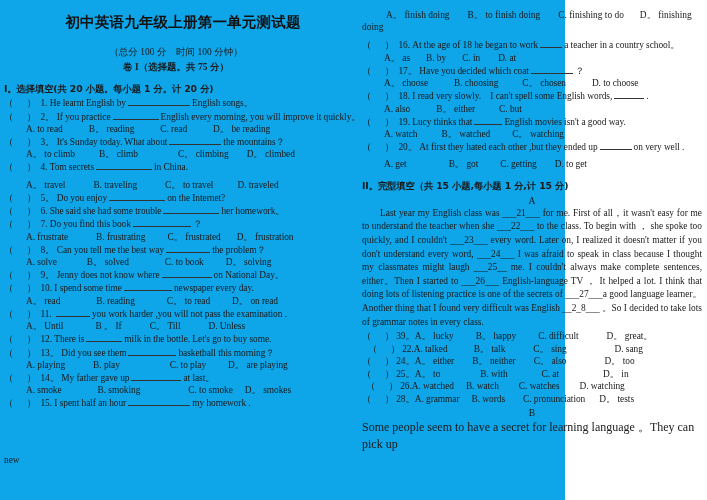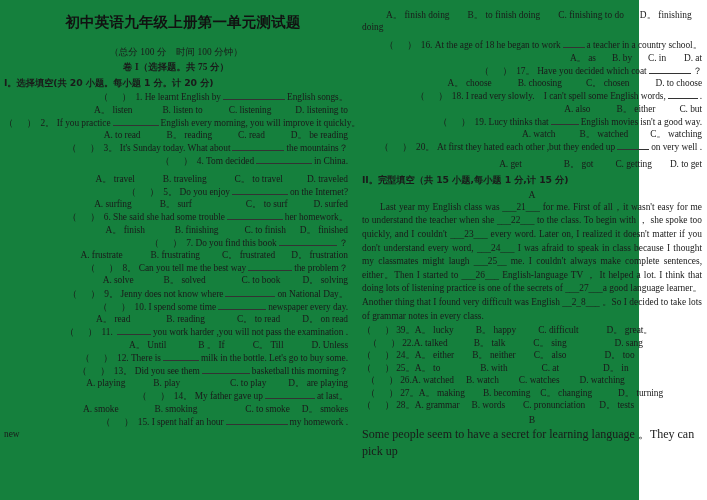--- a/index.html
+++ b/index.html
@@ -10,23 +10,23 @@
   body {
     width: 707px;
     height: 500px;
     overflow: hidden;
     font-family: "Liberation Serif", "DejaVu Serif", serif;
     color: #1a1a1a;
     -webkit-font-smoothing: antialiased;
   }
   .page {
     position: relative;
-    width: 639px;
+    width: 565px;
     height: 500px;
-    background: #15803d;
+    background: #0ea5e9;
   }
   .col {
     position: absolute;
     top: 0;
     width: 350px;
     height: 500px;
     box-sizing: border-box;
   }
   .col-left  { left: 2px;   padding: 0 4px 0 2px; }
   .col-right { left: 358px; padding: 0 6px 0 4px; }
@@ -53,36 +53,35 @@
     text-align: center;
     font-size: 9.4px;
     font-weight: bold;
     margin-top: 2px;
     letter-spacing: .1px;
   }
   .section-head {
     font-family: "DejaVu Sans", "Liberation Sans", sans-serif;
     font-weight: bold;
     font-size: 9.3px;
-    margin-top: 3px;
+    margin-top: 9px;
     letter-spacing: -0.1px;
   }
   .part-letter {
     text-align: center;
     font-size: 9.6px;
     margin: 2px 0 1px 0;
   }
 
   
   .q {
     font-size: 9.4px;
     line-height: 1.30;
     white-space: nowrap;
     letter-spacing: -0.05px;
-    text-align: right;
   }
   .q-stem {
     margin-top: 1px;
   }
   .q-paren { letter-spacing: 2px; }
   .q-opts {
     margin-left: 22px;
     margin-top: 0px;
   }
   .blank {
@@ -93,20 +92,21 @@
     margin: 0 2px;
   }
   .q-wrapline {
     font-size: 9.4px;
     line-height: 1.3;
     margin-left: 0;
   }
   .tail-word {
     font-size: 9.4px;
     line-height: 1.3;
+    margin-top: 44px;
   }
   .spacer-sm { height: 5px; }
   .spacer-md { height: 9px; }
 
   
   .passage {
     font-size: 9.4px;
     line-height: 1.45;
     text-align: justify;
     text-justify: inter-word;
@@ -141,31 +141,29 @@
   <div class="col col-left">
 
     <div class="doc-title">初中英语九年级上册第一单元测试题</div>
     <div class="doc-sub">（总分 100 分　时间 100 分钟）</div>
     <div class="doc-sub2">卷 I（选择题。共 75 分）</div>
 
     <div class="section-head">I。选择填空(共 20 小题。每小题 1 分。计 20 分)</div>
 
     <div id="left-questions">
         <div class="q q-stem"><span class="q-paren">（　）</span><span> 1. </span><span>He learnt English by</span><span class="blank" style="width:62px"></span><span>English songs。</span></div>
-        <div class="q q-opts"><span>A。 listen</span><span style="display:inline-block;width:30px"></span><span>B. listen to</span><span style="display:inline-block;width:26px"></span><span>C. listening</span><span style="display:inline-block;width:24px"></span><span>D. listening to</span></div>
         <div class="q q-stem"><span class="q-paren">（　）</span><span> 2。 </span><span>If you practice</span><span class="blank" style="width:46px"></span><span>English every morning, you will improve it quickly。</span></div>
         <div class="q q-opts"><span>A. to read</span><span style="display:inline-block;width:26px"></span><span>B。 reading</span><span style="display:inline-block;width:26px"></span><span>C. read</span><span style="display:inline-block;width:26px"></span><span>D。 be reading</span></div>
         <div class="q q-stem"><span class="q-paren">（　）</span><span> 3。 </span><span>It's Sunday today. What about</span><span class="blank" style="width:52px"></span><span>the mountains？</span></div>
-        <div class="q q-stem"><span class="q-paren">（　）</span><span> 4. </span><span>Tom decided</span><span class="blank" style="width:56px"></span><span>in China.</span></div>
+        <div class="q q-opts"><span>A。 to climb</span><span style="display:inline-block;width:24px"></span><span>B。 climb</span><span style="display:inline-block;width:40px"></span><span>C。 climbing</span><span style="display:inline-block;width:18px"></span><span>D。 climbed</span></div>
+        <div class="q q-stem"><span class="q-paren">（　）</span><span> 4. </span><span>Tom secrets</span><span class="blank" style="width:56px"></span><span>in China.</span></div>
         <div class="spacer-sm"></div>
         <div class="q q-opts"><span>A。 travel</span><span style="display:inline-block;width:28px"></span><span>B. traveling</span><span style="display:inline-block;width:28px"></span><span>C。 to travel</span><span style="display:inline-block;width:24px"></span><span>D. traveled</span></div>
         <div class="q q-stem"><span class="q-paren">（　）</span><span> 5。 </span><span>Do you enjoy</span><span class="blank" style="width:56px"></span><span>on the Internet?</span></div>
-        <div class="q q-opts"><span>A. surfing</span><span style="display:inline-block;width:28px"></span><span>B。 surf</span><span style="display:inline-block;width:54px"></span><span>C。 to surf</span><span style="display:inline-block;width:26px"></span><span>D. surfed</span></div>
         <div class="q q-stem"><span class="q-paren">（　）</span><span> 6. </span><span>She said she had some trouble</span><span class="blank" style="width:56px"></span><span>her homework。</span></div>
-        <div class="q q-opts"><span>A。 finish</span><span style="display:inline-block;width:30px"></span><span>B. finishing</span><span style="display:inline-block;width:26px"></span><span>C. to finish</span><span style="display:inline-block;width:14px"></span><span>D。 finished</span></div>
         <div class="q q-stem"><span class="q-paren">（　）</span><span> 7. </span><span>Do you find this book</span><span class="blank" style="width:58px"></span><span>？</span></div>
         <div class="q q-opts"><span>A. frustrate</span><span style="display:inline-block;width:28px"></span><span>B. frustrating</span><span style="display:inline-block;width:22px"></span><span>C。 frustrated</span><span style="display:inline-block;width:16px"></span><span>D。 frustration</span></div>
         <div class="q q-stem"><span class="q-paren">（　）</span><span> 8。 </span><span>Can you tell me the best way</span><span class="blank" style="width:44px"></span><span>the problem？</span></div>
         <div class="q q-opts"><span>A. solve</span><span style="display:inline-block;width:30px"></span><span>B。 solved</span><span style="display:inline-block;width:36px"></span><span>C. to book</span><span style="display:inline-block;width:22px"></span><span>D。 solving</span></div>
         <div class="q q-stem"><span class="q-paren">（　）</span><span> 9。 </span><span>Jenny does not know where</span><span class="blank" style="width:50px"></span><span>on National Day。</span></div>
         <div class="q q-stem"><span class="q-paren">（　）</span><span> 10. </span><span>I spend some time</span><span class="blank" style="width:48px"></span><span>newspaper every day.</span></div>
         <div class="q q-opts"><span>A。 read</span><span style="display:inline-block;width:36px"></span><span>B. reading</span><span style="display:inline-block;width:32px"></span><span>C。 to read</span><span style="display:inline-block;width:22px"></span><span>D。 on read</span></div>
         <div class="q q-stem"><span class="q-paren">（　）</span><span> 11. </span><span class="blank" style="width:34px"></span><span>you work harder ,you will not pass the examination .</span></div>
         <div class="q q-opts"><span>A。 Until</span><span style="display:inline-block;width:32px"></span><span>B 。 If</span><span style="display:inline-block;width:28px"></span><span>C。 Till</span><span style="display:inline-block;width:28px"></span><span>D. Unless</span></div>
         <div class="q q-stem"><span class="q-paren">（　）</span><span> 12. </span><span>There is</span><span class="blank" style="width:36px"></span><span>milk in the bottle. Let's go to buy some.</span></div>
@@ -203,21 +201,20 @@
     <div class="section-head">II。完型填空（共 15 小题,每小题 1 分,计 15 分)</div>
     <div class="part-letter">A</div>
     <div class="passage"><span class="indent"></span><span>Last year my English class was ___21___ for me. First of all，it wasn't easy for me to understand the teacher when she ___22___ to the class. To begin with ， she spoke too quickly, and I couldn't ___23___ every word. Later on, I realized it doesn't matter if you don't understand every word, ___24___ I was afraid to speak in class because I thought my classmates might laugh ___25__ me. I couldn't always make complete sentences, either。Then I started to ___26___ English-language TV ， It helped a lot. I think that doing lots of listening practice is one of the secrets of ___27___a good language learner。Another thing that I found very difficult was English __2_8___ 。So I decided to take lots of grammar notes in every class.</span></div>
 
     <div class="cloze-list" id="cloze-questions">
         <div class="cloze-row"><span class="q-paren">（　）</span><span class="n">39。 </span><span>A。 lucky</span><span style="display:inline-block;width:22px"></span><span>B。 happy</span><span style="display:inline-block;width:22px"></span><span>C. difficult</span><span style="display:inline-block;width:28px"></span><span>D。 great。</span></div>
         <div class="cloze-row"><span style="display:inline-block;width:6px"></span><span class="q-paren">（　）</span><span class="n">22. </span><span>A. talked</span><span style="display:inline-block;width:26px"></span><span>B。 talk</span><span style="display:inline-block;width:28px"></span><span>C。 sing</span><span style="display:inline-block;width:48px"></span><span>D. sang</span></div>
         <div class="cloze-row"><span class="q-paren">（　）</span><span class="n">24。 </span><span>A。 either</span><span style="display:inline-block;width:18px"></span><span>B。 neither</span><span style="display:inline-block;width:18px"></span><span>C。 also</span><span style="display:inline-block;width:38px"></span><span>D。 too</span></div>
         <div class="cloze-row"><span class="q-paren">（　）</span><span class="n">25。 </span><span>A。 to</span><span style="display:inline-block;width:40px"></span><span>B. with</span><span style="display:inline-block;width:34px"></span><span>C. at</span><span style="display:inline-block;width:44px"></span><span>D。 in</span></div>
         <div class="cloze-row"><span style="display:inline-block;width:4px"></span><span class="q-paren">（　）</span><span class="n">26. </span><span>A. watched</span><span style="display:inline-block;width:12px"></span><span>B. watch</span><span style="display:inline-block;width:20px"></span><span>C. watches</span><span style="display:inline-block;width:20px"></span><span>D. watching</span></div>
-        <div class="cloze-row"><span style="display:inline-block;width:4px"></span><span class="q-paren">（　）</span><span class="n">27。 </span><span>A。 making</span><span style="display:inline-block;width:18px"></span><span>B. becoming</span><span style="display:inline-block;width:10px"></span><span>C。 changing</span><span style="display:inline-block;width:26px"></span><span>D。 turning</span></div>
         <div class="cloze-row"><span class="q-paren">（　）</span><span class="n">28。 </span><span>A. grammar</span><span style="display:inline-block;width:12px"></span><span>B. words</span><span style="display:inline-block;width:18px"></span><span>C. pronunciation</span><span style="display:inline-block;width:14px"></span><span>D。 tests</span></div>
       </div>
 
     <div class="part-letter">B</div>
     <div class="passage-b"><span class="indent"></span><span>Some people seem to have a secret for learning language 。They can pick up</span></div>
   </div>
 
 </div>
 
 </body></html>

